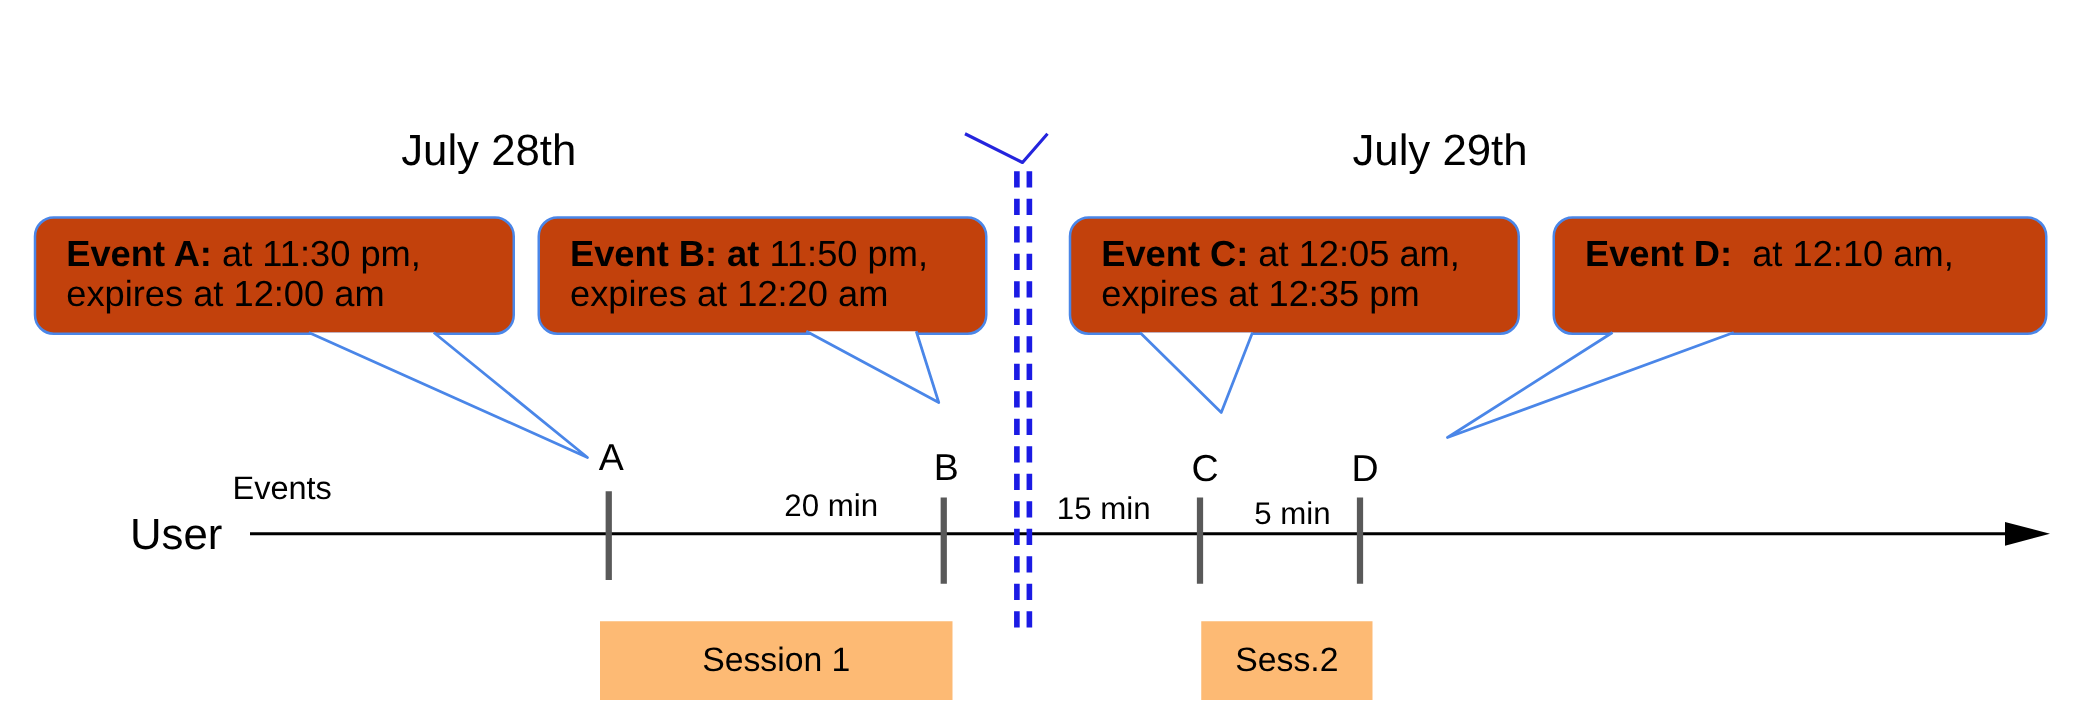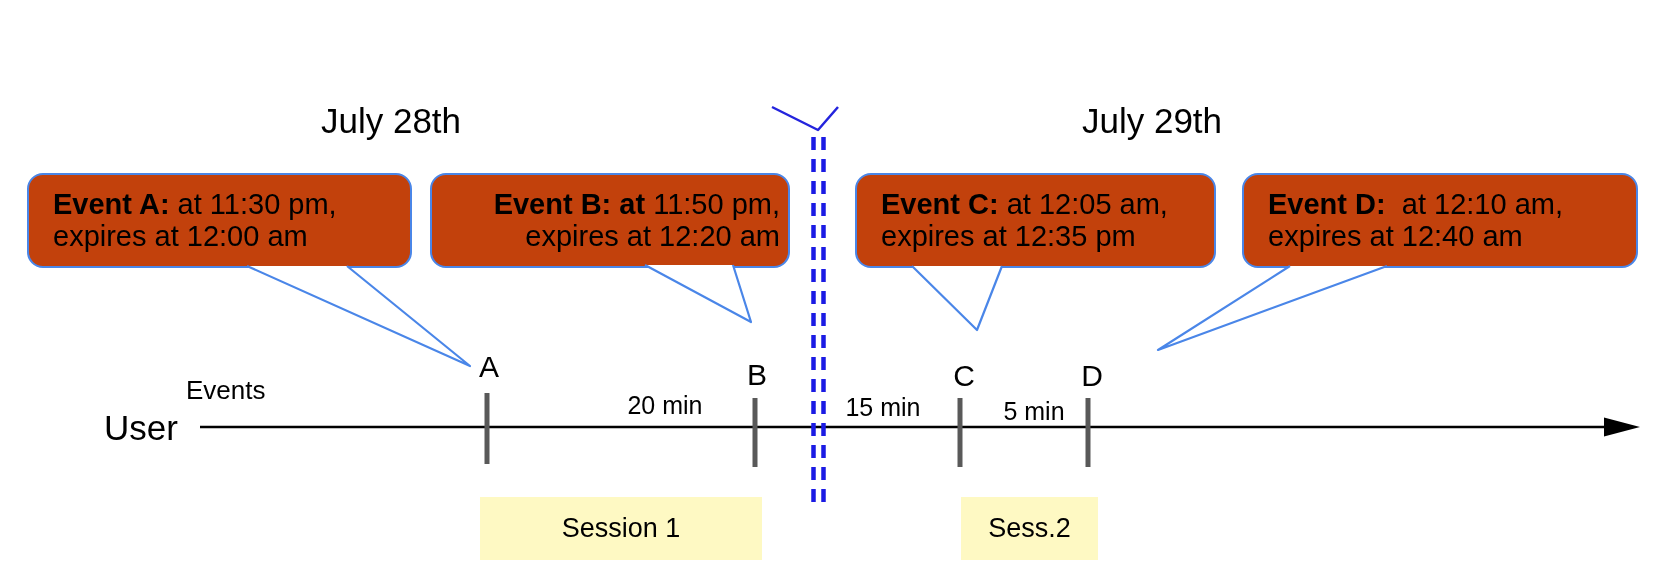--- a/index.html
+++ b/index.html
@@ -20,49 +20,48 @@
     border:2px solid #4a86e8; border-radius:16px; box-sizing:border-box;
     padding:13px 8px 0 24px; font-size:29px; line-height:32px; white-space:nowrap;
   }
   .callout b { font-weight:bold; }
   .callout span { white-space:pre; }
   .marker-label { position:absolute; width:44px; text-align:center; font-size:30px; line-height:1.1; }
   .interval-label { position:absolute; width:110px; text-align:center; font-size:25px; line-height:1.1;margin-top:28px; }
   .events-label { position:absolute; left:186px; top:351px; font-size:26px;margin-top:24px; }
   .user-label { position:absolute; left:104px; top:408px; font-size:35px; }
   .session-bar {
-    position:absolute; top:497px; height:63px; background:#fef9c3;
+    position:absolute; top:497px; height:63px; background:#fdba74;
     display:flex; align-items:center; justify-content:center; font-size:27px;
   }
   svg.overlay { position:absolute; left:0; top:0; z-index:5; pointer-events:none; }
 </style>
 </head>
 <body>
 
 <div class="canvas">
 
   <div class="abs day-title" style="left:291px; top:101px;">July 28th</div>
   <div class="abs day-title" style="left:1052px; top:101px;">July 29th</div>
 
 
   <div class="callout" style="left:27px; width:385px;">
     <div><b>Event A:</b><span> at 11:30 pm,</span></div>
     <div>expires at 12:00 am</div>
   </div>
-  <div class="callout" style="left:430px; width:360px;text-align:right;">
+  <div class="callout" style="left:430px; width:360px;">
     <div><b>Event B: at</b><span> 11:50 pm,</span></div>
     <div>expires at 12:20 am</div>
   </div>
   <div class="callout" style="left:855px; width:361px;">
     <div><b>Event C:</b><span> at 12:05 am,</span></div>
     <div>expires at 12:35 pm</div>
   </div>
   <div class="callout" style="left:1242px; width:396px;">
     <div><b>Event D:</b><span>  at 12:10 am,</span></div>
-    <div>expires at 12:40 am</div>
   </div>
 
   <div class="events-label">Events</div>
   <div class="user-label">User</div>
 
   <div class="marker-label" style="left:467px; top:350px;">A</div>
   <div class="marker-label" style="left:735px; top:358px;">B</div>
   <div class="marker-label" style="left:942px; top:359px;">C</div>
   <div class="marker-label" style="left:1070px; top:359px;">D</div>
 

